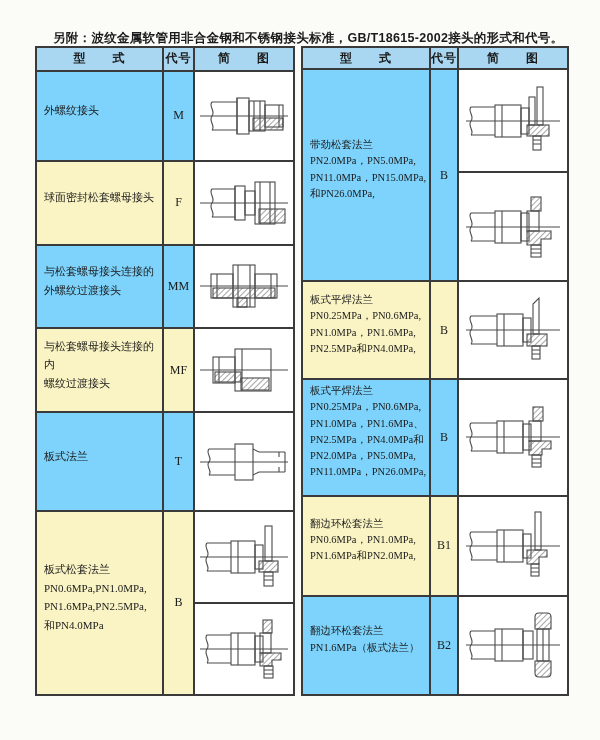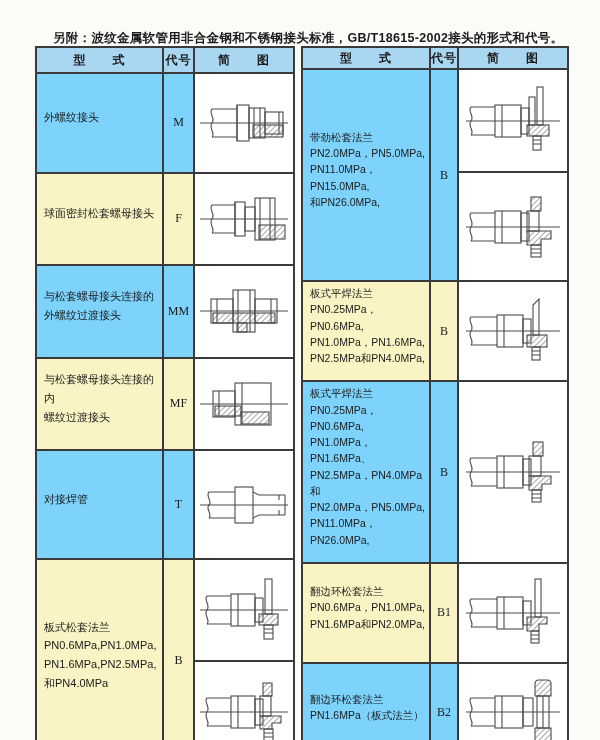--- a/index.html
+++ b/index.html
@@ -20,21 +20,21 @@
     font-size:12.5px;font-weight:bold;letter-spacing:.3px;line-height:19px;
   }
   .tables{position:absolute;left:35px;top:46px;display:flex;gap:6px;}
   table{border-collapse:collapse;table-layout:fixed;background:#7dd3fc;}
   td,th{border:2px solid var(--grid);padding:0;overflow:hidden;}
   th{
     background:var(--header-bg);height:20px;
     font-size:12px;font-weight:bold;text-align:center;letter-spacing:1px;
   }
   td.type{
-    font-family:Liberation Sans, sans-serif;
+    font-family:Liberation Serif, serif;
     font-size:11px;line-height:1.7;vertical-align:middle;
     padding:3px 3px 14px 7px;white-space:pre-line;
   }
   table.right td.type{font-size:10.5px;line-height:1.55;}
   td.code{
     font-family:"Liberation Serif","DejaVu Serif",serif;
     font-size:12px;text-align:center;vertical-align:middle;
   }
   td.diag{text-align:center;vertical-align:middle;background:#fff;}
   td.hl{background:var(--highlight-bg);}
@@ -151,21 +151,21 @@
               <rect x="38" y="17" width="36" height="42"></rect>
               <line x1="45" y1="17" x2="45" y2="59"></line>
               <rect x="18" y="40" width="26" height="10" fill="url(#hx)"></rect>
               <rect x="44" y="46" width="28" height="12" fill="url(#hx)"></rect>
             </g>
           </svg>
         </td>
       </tr>
 
       <tr class="lh5">
-        <td class="type">对接焊管</td>
+        <td class="type">板式法兰</td>
         <td class="code">T</td>
         <td class="diag">
           <svg width="94" height="76" viewBox="0 0 94 76">
             <g stroke="#4a4a4a" stroke-width="1.1" fill="none">
               <line x1="3" y1="38" x2="91" y2="38"></line>
               <path d="M12,25 H38 M12,51 H38"></path>
               <path d="M12,25 C8,29 16,34 12,38 C8,42 16,47 12,51"></path>
               <rect x="38" y="20" width="18" height="36"></rect>
               <path d="M56,25 L62,28 M56,51 L62,48"></path>
               <path d="M62,28 H88 M62,48 H88 M88,28 V48"></path>

